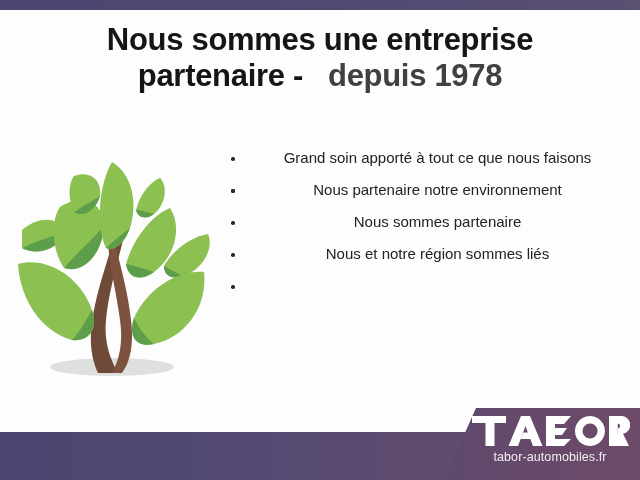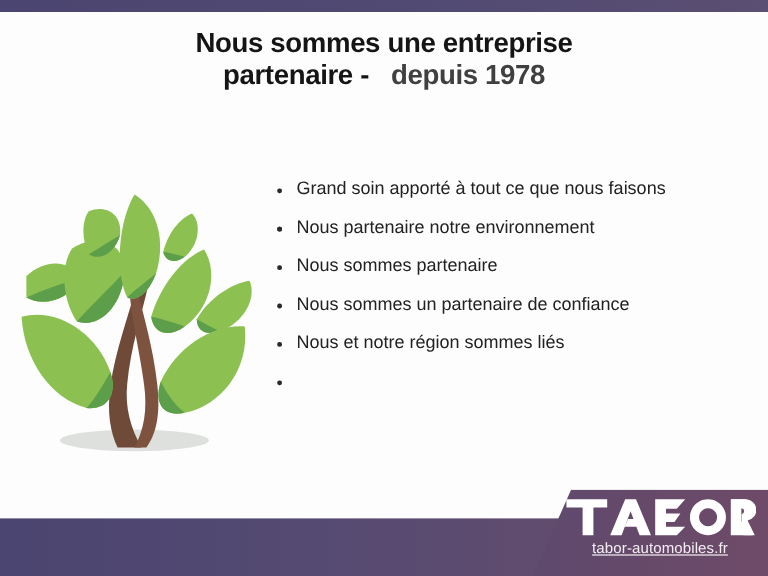--- a/index.html
+++ b/index.html
@@ -33,21 +33,21 @@
   }
 
   
   .heading {
     position: absolute;
     left: 0;
     top: 22px;
     width: 640px;
     text-align: center;
     line-height: 1.16;
-    font-size: 23px;
+    font-size: 31px;
     font-weight: bold;
     letter-spacing: -0.3px;
     color: #151515;
   }
   .heading-line {
     display: block;
     white-space: nowrap;
   }
   .heading .accent {
     color: #404040;
@@ -58,20 +58,21 @@
 
   
   .bullets {
     position: absolute;
     left: 228px;
     top: 150px;
     width: 400px;
     margin: 0;
     padding: 0;
     list-style: none;
+    text-align: center;
   }
   .bullet-item {
     position: relative;
     padding-left: 19px;
     margin-bottom: 15.5px;
     font-size: 15px;
     color: #222222;
     line-height: 1.1;
     white-space: nowrap;
   }
@@ -136,21 +137,20 @@
   .logo-tagline {
     position: absolute;
     left: 0;
     top: 36px;
     width: 160px;
     text-align: center;
     font-size: 12.5px;
     color: #f2eef2;
     letter-spacing: 0.1px;
     white-space: nowrap;
-    text-decoration: underline;
   }
 </style>
 </head>
 <body>
 
 <div id="slide">
 
   <div class="top-bar"></div>
 
   <div class="heading">
@@ -232,24 +232,20 @@
     <li class="bullet-item">
       <span class="bullet-dot"></span>
       <span>Nous partenaire notre environnement</span>
     </li>
     <li class="bullet-item">
       <span class="bullet-dot"></span>
       <span>Nous sommes partenaire</span>
     </li>
     <li class="bullet-item">
       <span class="bullet-dot"></span>
-      <span>Nous sommes un partenaire de confiance</span>
-    </li>
-    <li class="bullet-item">
-      <span class="bullet-dot"></span>
       <span>Nous et notre région sommes liés</span>
     </li>
     <li class="bullet-item">
       <span class="bullet-dot"></span>
     </li>
   </ul>
 
   <div class="footer"></div>
   <div class="footer-step">
     <div class="footer-step-shape"></div>

